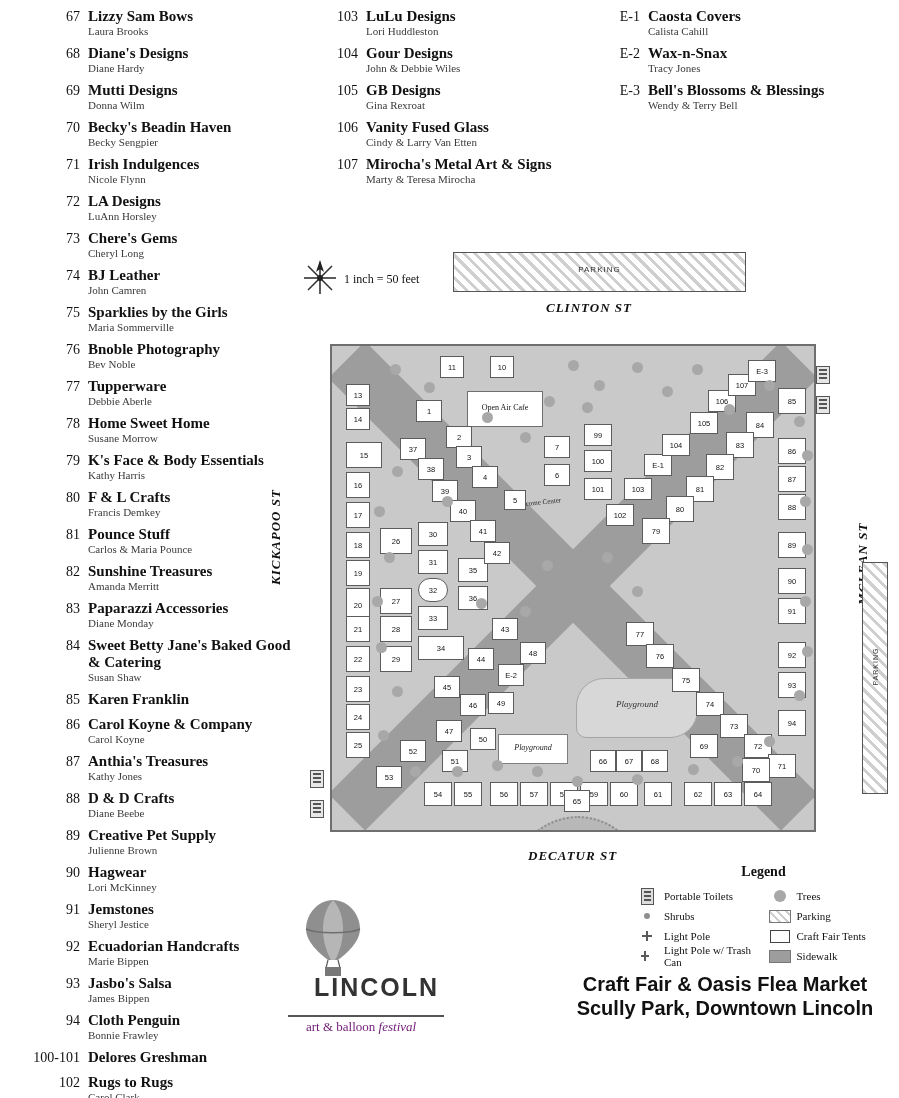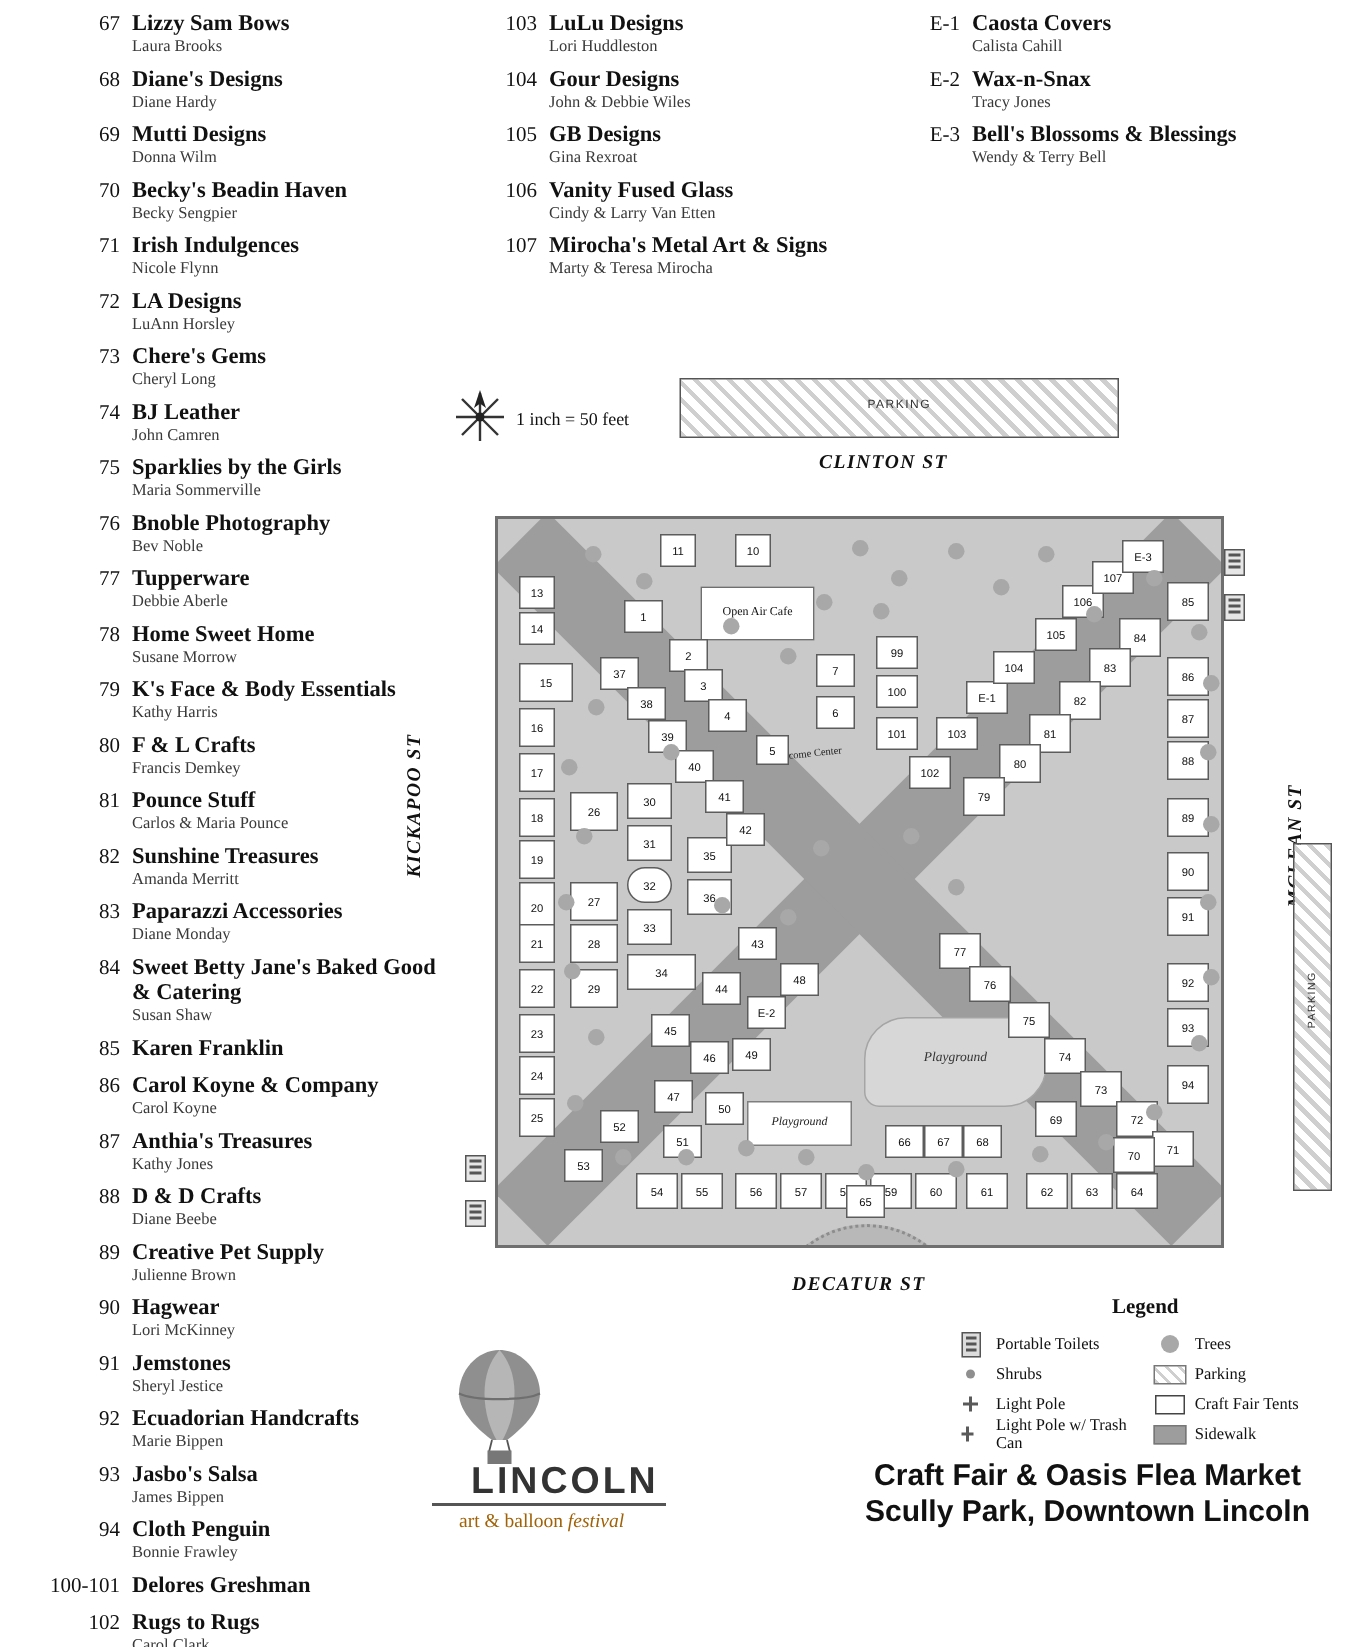--- a/index.html
+++ b/index.html
@@ -434,24 +434,24 @@
     font-weight: bold;
     font-size: 25px;
     letter-spacing: 2px;
     color: #333;
     line-height: 26px;
     padding-left: 26px;
   }
   #logo-sub {
     font-family: "Liberation Serif", serif;
     font-size: 13px;
-    color: #a16207;
+    color: #701a75;
     padding-left: 18px;
     border-top: 2px solid #555;
-    margin-top: 2px;
+    margin-top: 15px;
     padding-top: 2px;
     width: 138px;
   }
   #logo-sub i { font-style: italic; }
 </style>
 </head>
 <body>
 
 <div class="page">
 

